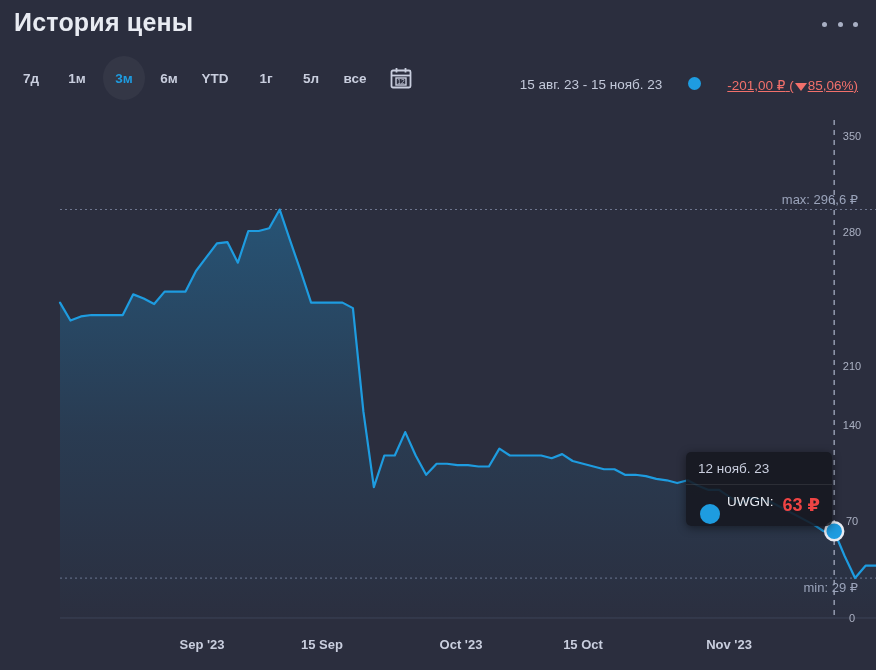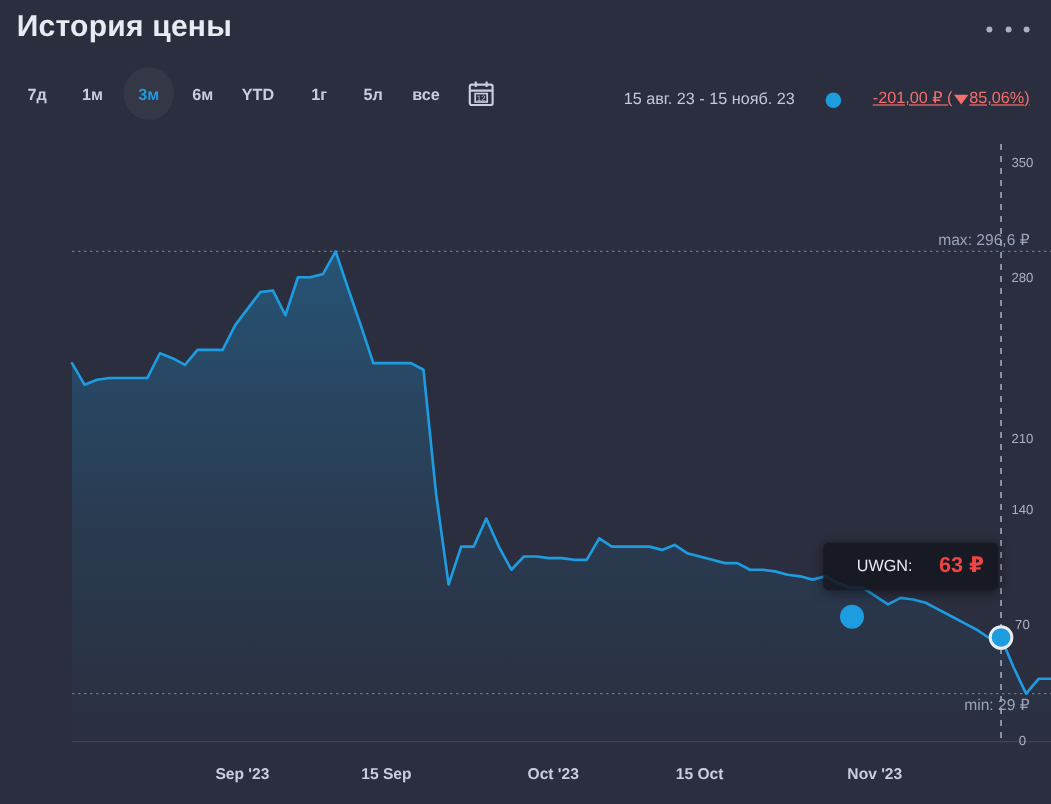--- a/index.html
+++ b/index.html
@@ -28,22 +28,22 @@
     position:absolute;top:0;height:44px;min-width:34px;
     display:flex;align-items:center;justify-content:center;
     font-size:13.5px;font-weight:700;color:#c9cede;cursor:pointer;
     border-radius:50%;
   }
   .range-btn.active{color:#1e9ce0;background:rgba(255,255,255,.045);}
   #calendar-icon{position:absolute;top:10px;height:24px;width:24px;cursor:pointer;}
 
   
   #summary{
-    position:absolute;right:18px;top:66px;height:24px;
-    display:flex;align-items:flex-end;gap:26px;font-size:13.5px;
+    position:absolute;right:18px;top:77px;height:24px;
+    display:flex;align-items:flex-start;gap:26px;font-size:13.5px;
   }
   #summary-range{color:#c3c9da;font-weight:400;}
   #summary-dot{width:13px;height:13px;border-radius:50%;background:#1e9ce0;display:inline-block;}
   #summary-change{color:#f2706b;font-weight:400;white-space:nowrap;text-decoration:underline;}
   .tri-down{display:inline-block;width:0;height:0;
     border-left:6px solid transparent;border-right:6px solid transparent;
     border-top:8px solid #f2706b;vertical-align:-1px;margin:0 1px;}
 
   
   #chart-area{position:absolute;left:0;top:100px;width:876px;height:570px;}
@@ -57,21 +57,21 @@
   
   #tooltip{
     position:absolute;left:686px;top:452px;width:146px;
     background:rgba(22,24,32,.88);border-radius:5px;overflow:hidden;
     box-shadow:0 2px 10px rgba(0,0,0,.45);
   }
   #tooltip-date{
     padding:9px 12px 8px;font-size:13.5px;color:#c9cede;
     border-bottom:1px solid rgba(255,255,255,.09);
   }
-  #tooltip-row{display:flex;align-items:center;gap:18px;padding:9px 12px 10px;justify-content:flex-end;}
+  #tooltip-row{display:flex;align-items:flex-start;gap:5px;padding:9px 12px 10px;justify-content:flex-end;}
   #tooltip-name{font-size:13.5px;color:#e8ebf2;}
   #tooltip-value{font-size:18px;color:#ef4444;font-weight:700;margin-left:4px;}
 </style>
 </head>
 <body>
 
 <div id="header">
   <div id="page-title">История цены</div>
   <div id="kebab-menu">
     <span></span>
@@ -144,18 +144,19 @@
   <div class="axis-label" style="right:18px;top:480px;">min: 29 ₽</div>
 </div>
 
 <div class="xtick" style="left:202px;">Sep '23</div>
 <div class="xtick" style="left:322px;">15 Sep</div>
 <div class="xtick" style="left:461px;">Oct '23</div>
 <div class="xtick" style="left:583px;">15 Oct</div>
 <div class="xtick" style="left:729px;">Nov '23</div>
 
 <div id="tooltip">
+  <div id="tooltip-date">12 нояб. 23</div>
   <div id="tooltip-row">
     <span id="tooltip-name">UWGN:</span>
     <span id="tooltip-value">63 ₽</span>
   </div>
 </div>
 <div style="position:absolute;left:700px;top:504px;width:20px;height:20px;border-radius:50%;background:#1e9ce0;"></div>
 
 </body></html>

